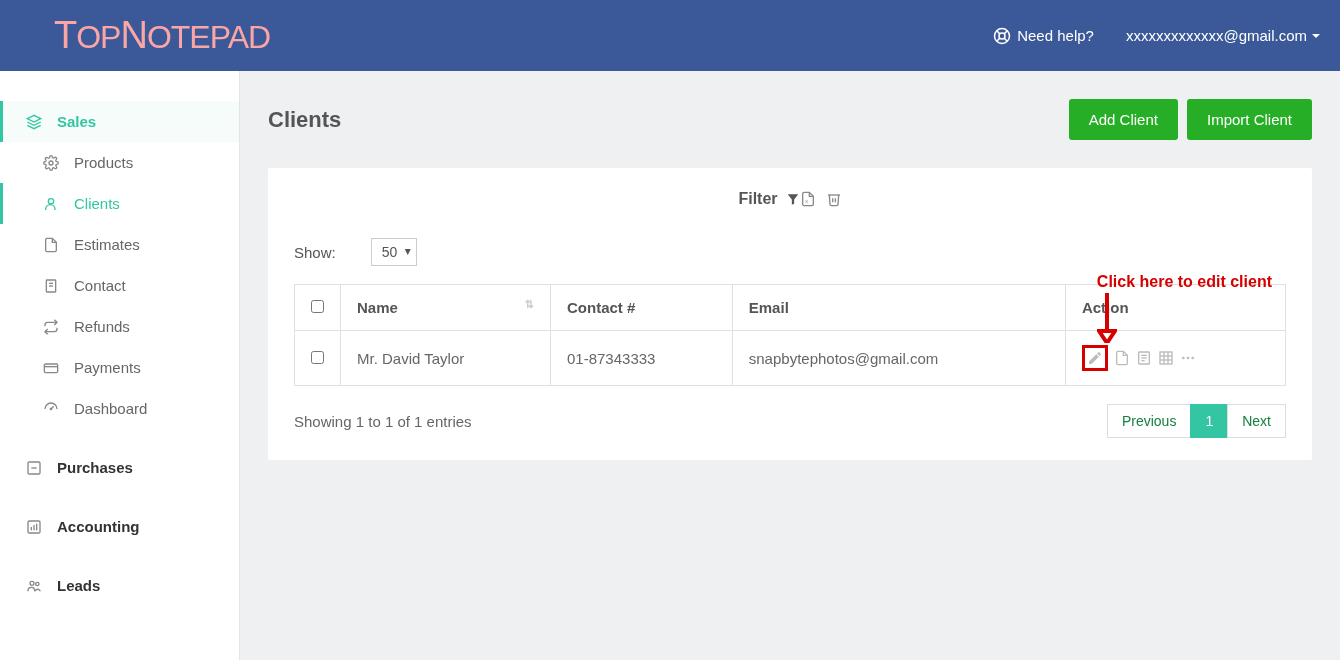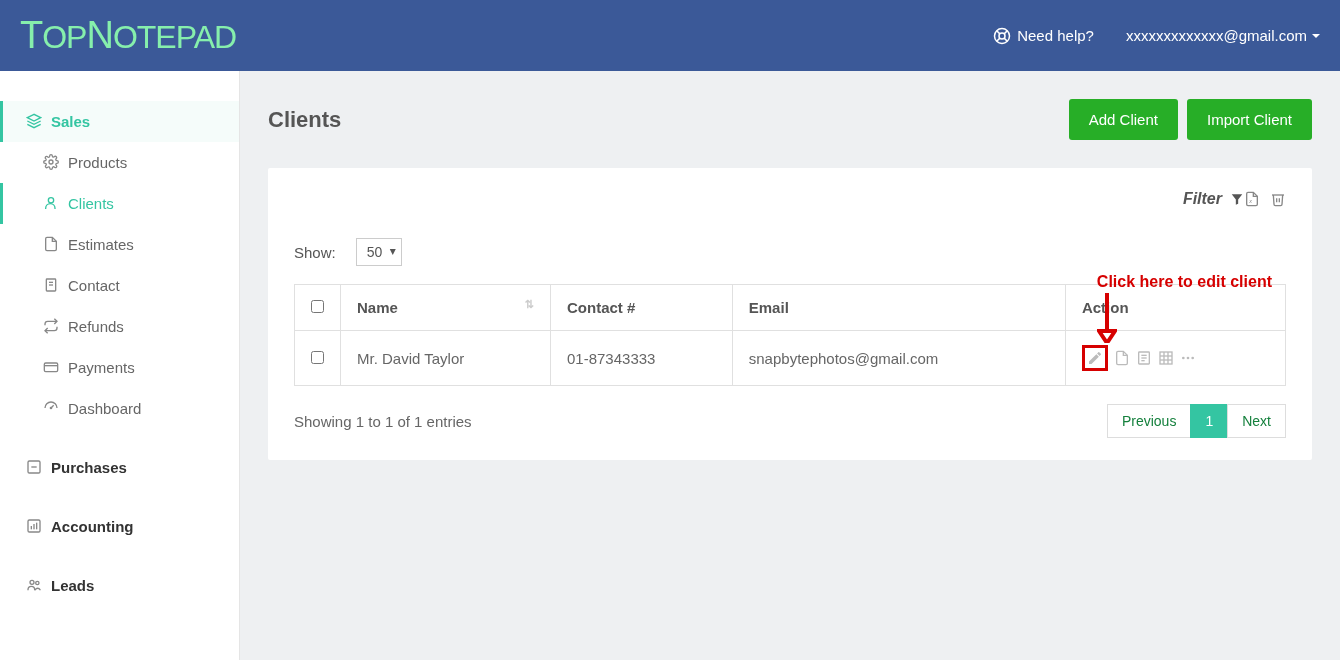--- a/index.html
+++ b/index.html
@@ -1,50 +1,50 @@
 <!DOCTYPE html>
 <html><head>
 <meta charset="utf-8">
 <style>
 * { margin: 0; padding: 0; box-sizing: border-box; }
 body { font-family: -apple-system, BlinkMacSystemFont, "Segoe UI", sans-serif; background: #f0f0f0; width: 1340px; height: 660px; overflow: hidden; }
 
 .topbar { background: #3b5998; height: 71px; display: flex; align-items: center; justify-content: space-between; padding: 0 20px; }
-.logo { color: #86efac; font-size: 32px; font-weight: 300; letter-spacing: -1px; }
+.logo { color: #fca5a5; font-size: 32px; font-weight: 300; letter-spacing: -1px; margin-left: 34px; }
 .logo .cap { font-size: 38px; font-weight: 400; }
 .topbar-right { display: flex; align-items: center; gap: 32px; color: #fff; font-size: 15px; }
 .help { display: flex; align-items: center; gap: 6px; cursor: pointer; }
 .user-email { display: flex; align-items: center; gap: 5px; cursor: pointer; }
 .caret-down { width: 0; height: 0; border-left: 4px solid transparent; border-right: 4px solid transparent; border-top: 4px solid #fff; }
 
 .wrapper { display: flex; height: calc(100% - 71px); }
 .sidebar { width: 240px; background: #fff; border-right: 1px solid #e5e5e5; padding-top: 30px; }
-.sidebar-item { display: flex; align-items: flex-start; gap: 8px; padding: 12px 25px 12px 25px; color: #555; font-size: 15px; font-weight: 600; cursor: pointer; }
+.sidebar-item { display: flex; align-items: flex-end; gap: 14px; padding: 12px 25px 12px 25px; color: #555; font-size: 15px; font-weight: 600; cursor: pointer; }
 .sidebar-item.section { font-weight: 700; color: #333; }
 .sidebar-item.sub { padding-left: 42px; font-weight: 400; color: #666; }
 .sidebar-item.active-section { background: #f5fcfa; color: #34c5a2; border-left: 3px solid #34c5a2; padding-left: 22px; }
 .sidebar-item.active-sub { color: #34c5a2; border-left: 3px solid #34c5a2; padding-left: 39px; }
 .sidebar-icon { width: 18px; display: flex; justify-content: center; color: #888; }
 .sidebar-item.active-section .sidebar-icon, .sidebar-item.active-sub .sidebar-icon { color: #34c5a2; }
 
 .main { flex: 1; background: #eef0f2; padding: 28px; }
 .page-header { display: flex; justify-content: space-between; align-items: center; margin-bottom: 28px; }
 .page-title { font-size: 22px; font-weight: 700; color: #555; }
 .btn-group { display: flex; gap: 9px; }
 .btn-green { background: #27ae27; color: #fff; border: none; padding: 12px 20px; font-size: 15px; font-weight: 500; border-radius: 3px; cursor: pointer; }
 
 .card { background: #fff; border-radius: 2px; padding: 22px 26px; position: relative; }
-.filter-row { display: flex; justify-content: flex-end; align-items: center; margin-bottom: 30px; font-style: italic; }
+.filter-row { display: flex; justify-content: center; align-items: center; margin-bottom: 30px; }
 .filter-label { font-size: 16px; font-weight: 700; color: #555; display: flex; align-items: center; gap: 8px; cursor: pointer; }
 .card-icons { display: flex; gap: 10px; color: #888; }
 .card-icons span { cursor: pointer; }
 
 .show-row { display: flex; align-items: center; gap: 20px; margin-bottom: 18px; color: #555; font-size: 15px; }
 .show-select { border: 1px solid #ccc; padding: 5px 18px 5px 10px; font-size: 14px; color: #555; position: relative; background: #fff; appearance: none; cursor: pointer; }
-.select-wrap { position: relative; display: inline-block; }
+.select-wrap { position: relative; display: inline-block; margin-left: 15px; }
 .select-wrap::after { content: "▾"; position: absolute; right: 6px; top: 6px; color: #555; pointer-events: none; font-size: 12px; }
 
 .table { width: 100%; border-collapse: collapse; border: 1px solid #e0e0e0; }
 .table th, .table td { text-align: left; padding: 14px 16px; border: 1px solid #e0e0e0; font-size: 15px; }
 .table th { color: #555; font-weight: 700; background: #fff; }
 .table td { color: #666; }
 .sort-icon { color: #ccc; font-size: 11px; float: right; line-height: 1; }
 .checkbox-cell { width: 40px; text-align: center; }
 .checkbox-cell input { cursor: pointer; }
 

